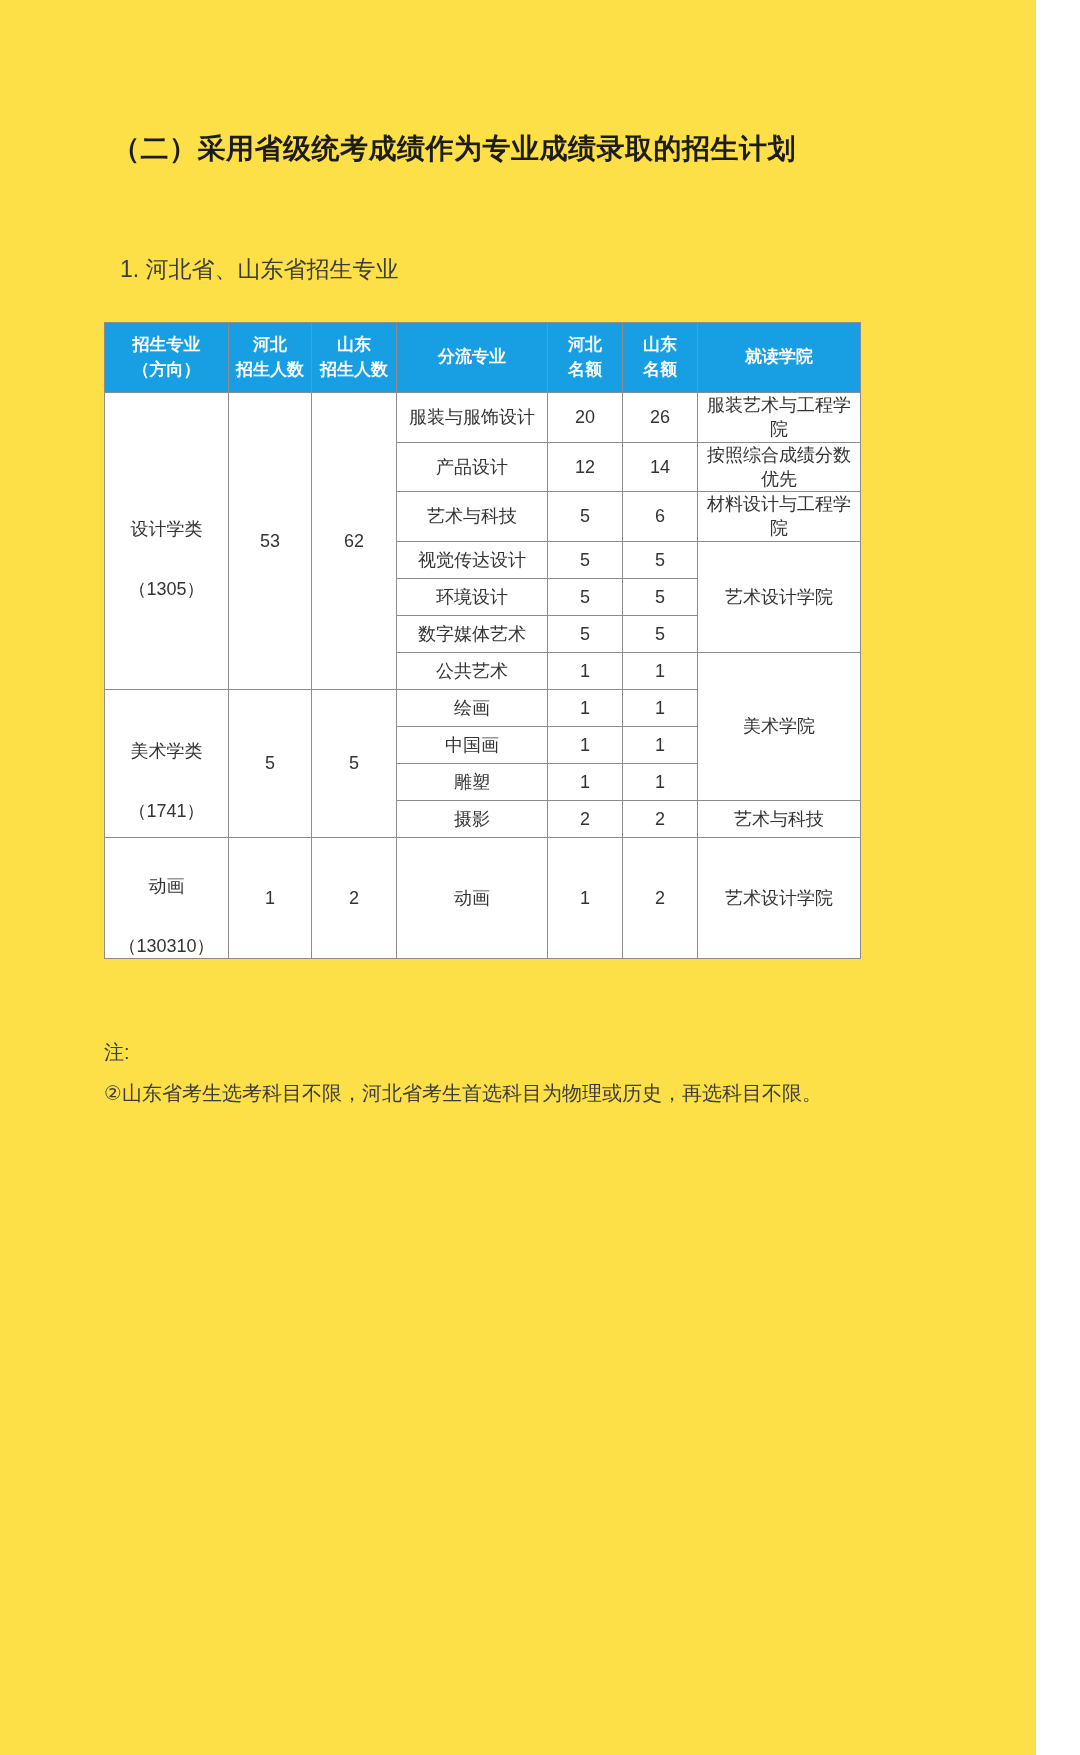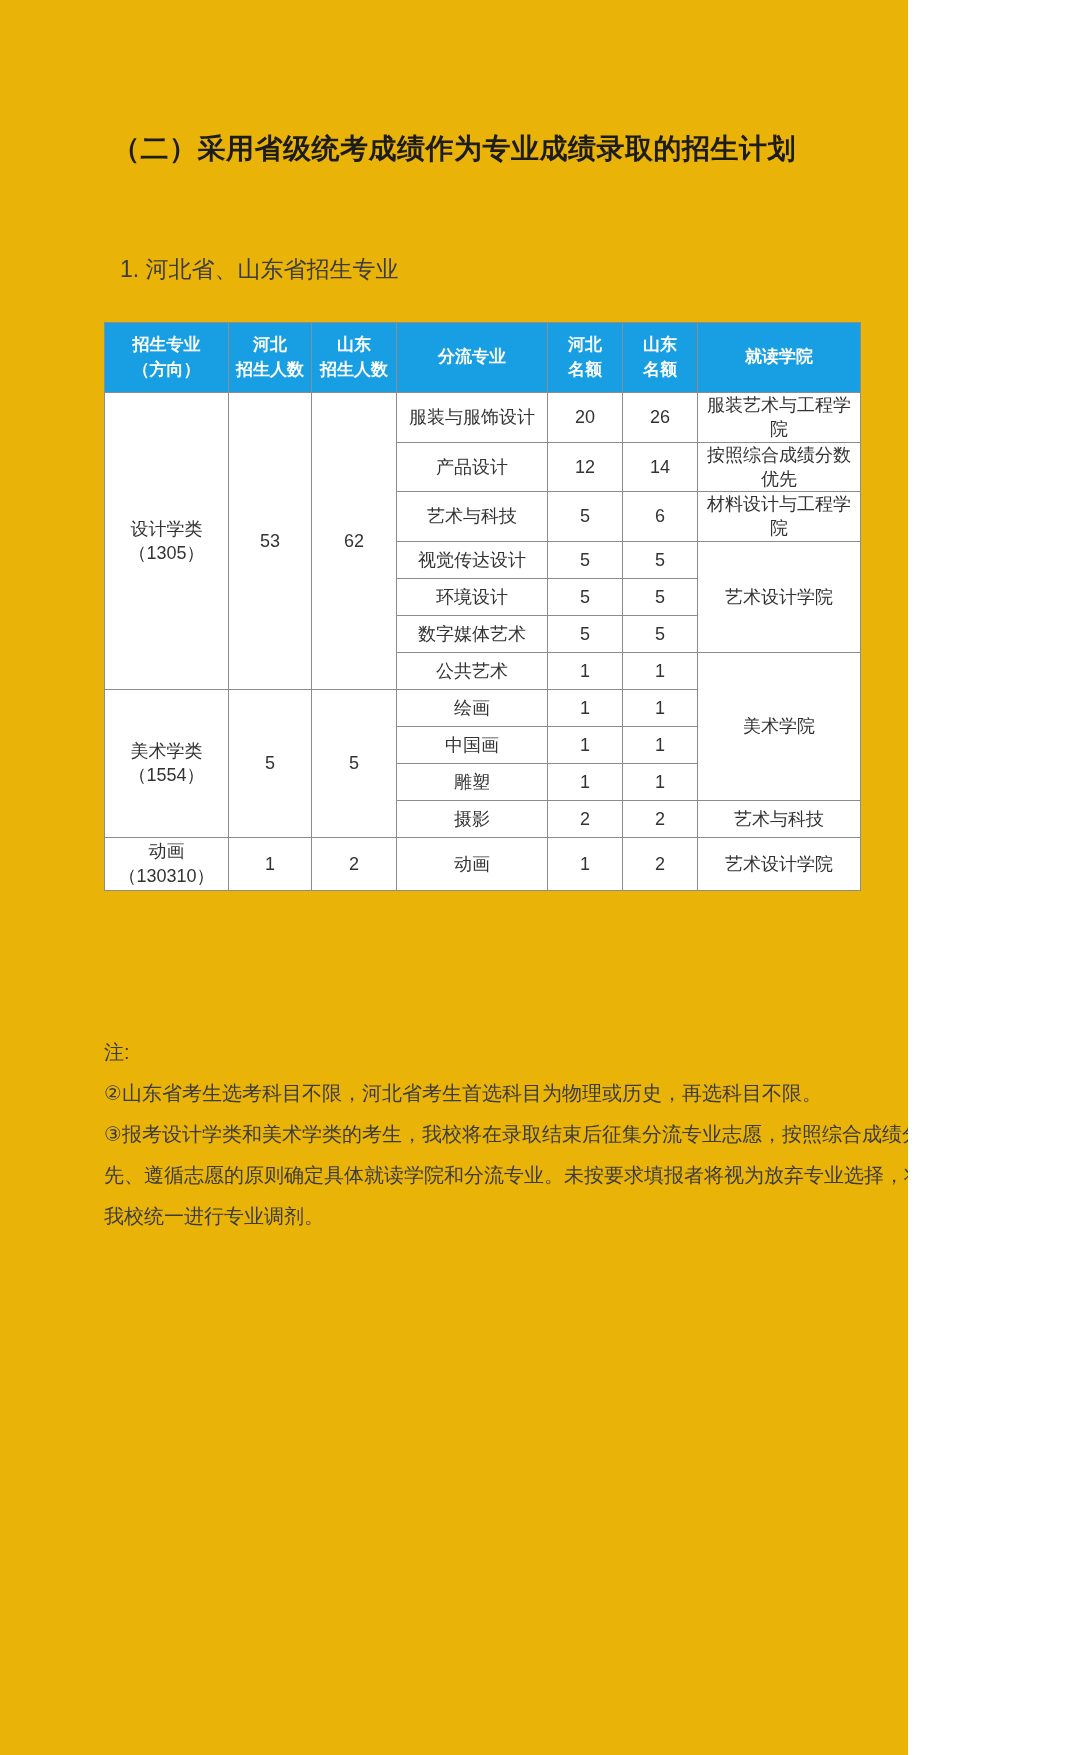--- a/index.html
+++ b/index.html
@@ -4,23 +4,23 @@
 <style>
   * { box-sizing: border-box; }
   html, body {
     margin: 0;
     padding: 0;
     background: #ffffff;
     font-family: "Liberation Sans", "DejaVu Sans", sans-serif;
   }
   .page {
     position: relative;
-    width: 908px;
+    width: 1036px;
     height: 1755px;
-    background: #eab308;
+    background: #fde047;
     overflow: hidden;
   }
   .section-heading {
     position: absolute;
     left: 112px;
     top: 130px;
     margin: 0;
     font-size: 28px;
     font-weight: bold;
     color: #1c1c1c;
@@ -67,21 +67,21 @@
   table.admission thead th span { display: block; }
   table.admission tbody td {
     color: #333333;
     font-size: 18px;
     height: 37px;
     line-height: 1.35;
     background: #ffffff;
   }
   table.admission tbody tr.tall td { height: 53px; }
   table.admission tbody td.num { font-size: 18px; }
-  table.admission tbody td.major span { display: block; }
+  table.admission tbody td.major span { display: block; margin-top: 36px; }
   .notes {
     position: absolute;
     left: 104px;
     top: 1032px;
     width: 858px;
     font-size: 20px;
     color: #3c3c3c;
     line-height: 2.05;
   }
   .notes p { margin: 0; }
@@ -179,21 +179,21 @@
         </tr>
         <tr>
           <td>公共艺术</td>
           <td class="num">1</td>
           <td class="num">1</td>
           <td rowspan="4">美术学院</td>
         </tr>
         <tr>
           <td class="major" rowspan="4">
             <span>美术学类</span>
-            <span>（1554）</span>
+            <span>（1741）</span>
           </td>
           <td class="num" rowspan="4">5</td>
           <td class="num" rowspan="4">5</td>
           <td>绘画</td>
           <td class="num">1</td>
           <td class="num">1</td>
         </tr>
         <tr>
           <td>中国画</td>
           <td class="num">1</td>
@@ -222,16 +222,15 @@
           <td class="num">2</td>
           <td>艺术设计学院</td>
         </tr>
       </tbody>
     </table>
   </div>
 
   <div class="notes">
     <p>注:</p>
     <p>②山东省考生选考科目不限，河北省考生首选科目为物理或历史，再选科目不限。</p>
-    <p>③报考设计学类和美术学类的考生，我校将在录取结束后征集分流专业志愿，按照综合成绩分数优先、遵循志愿的原则确定具体就读学院和分流专业。未按要求填报者将视为放弃专业选择，将由我校统一进行专业调剂。</p>
   </div>
 
 </div>
 
 </body></html>

